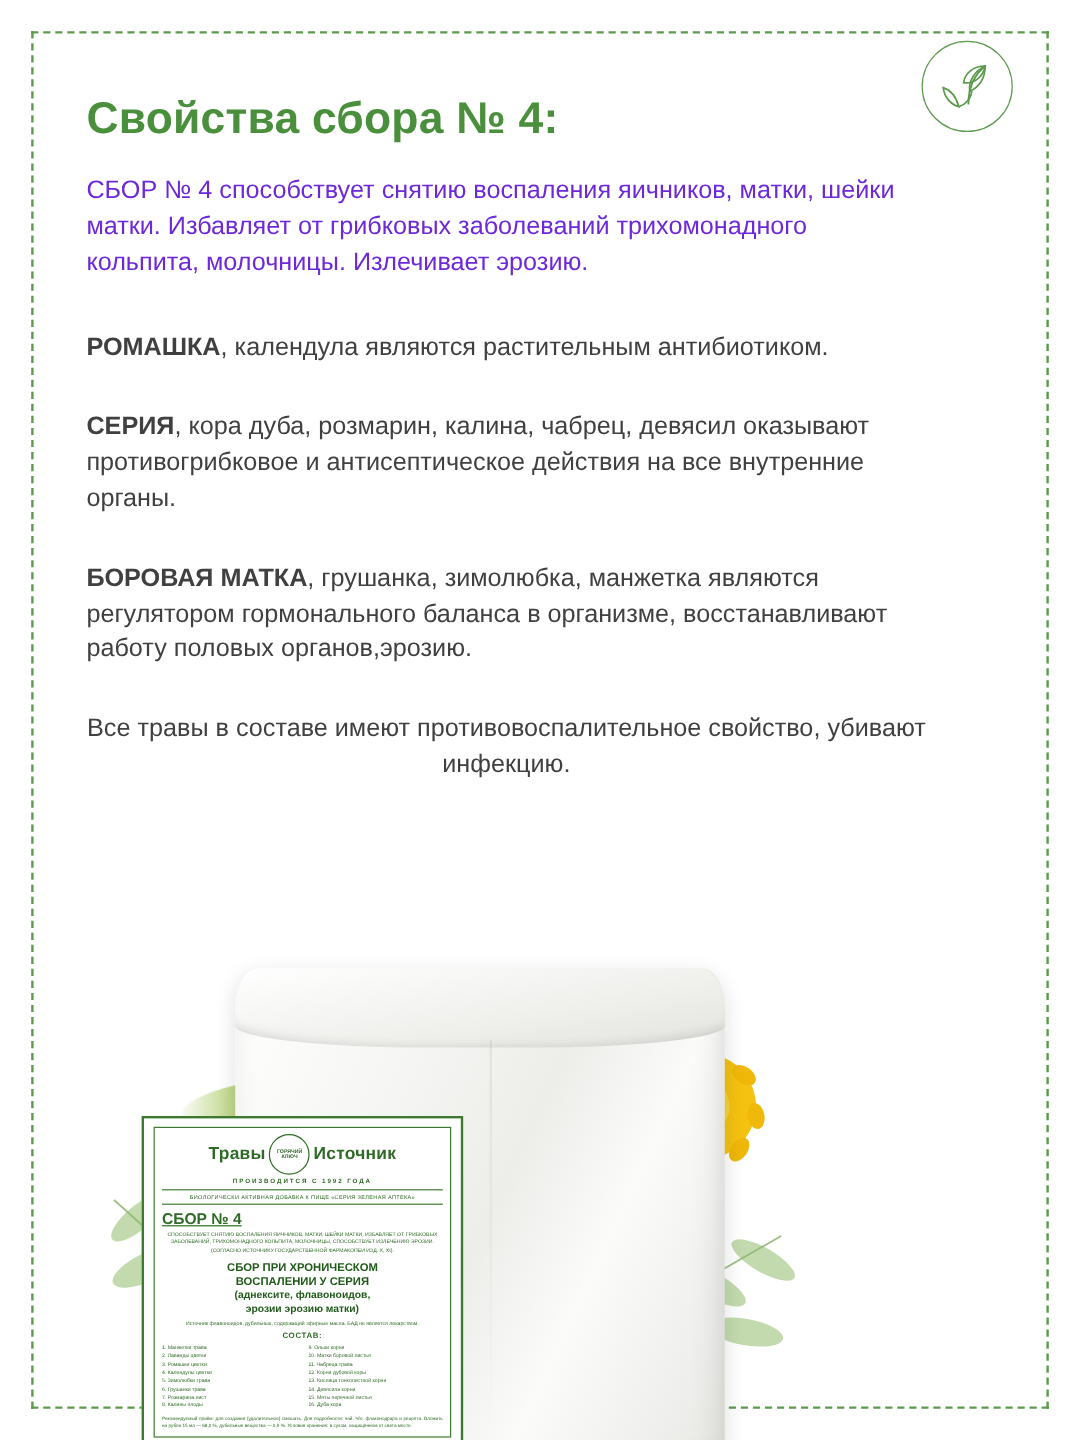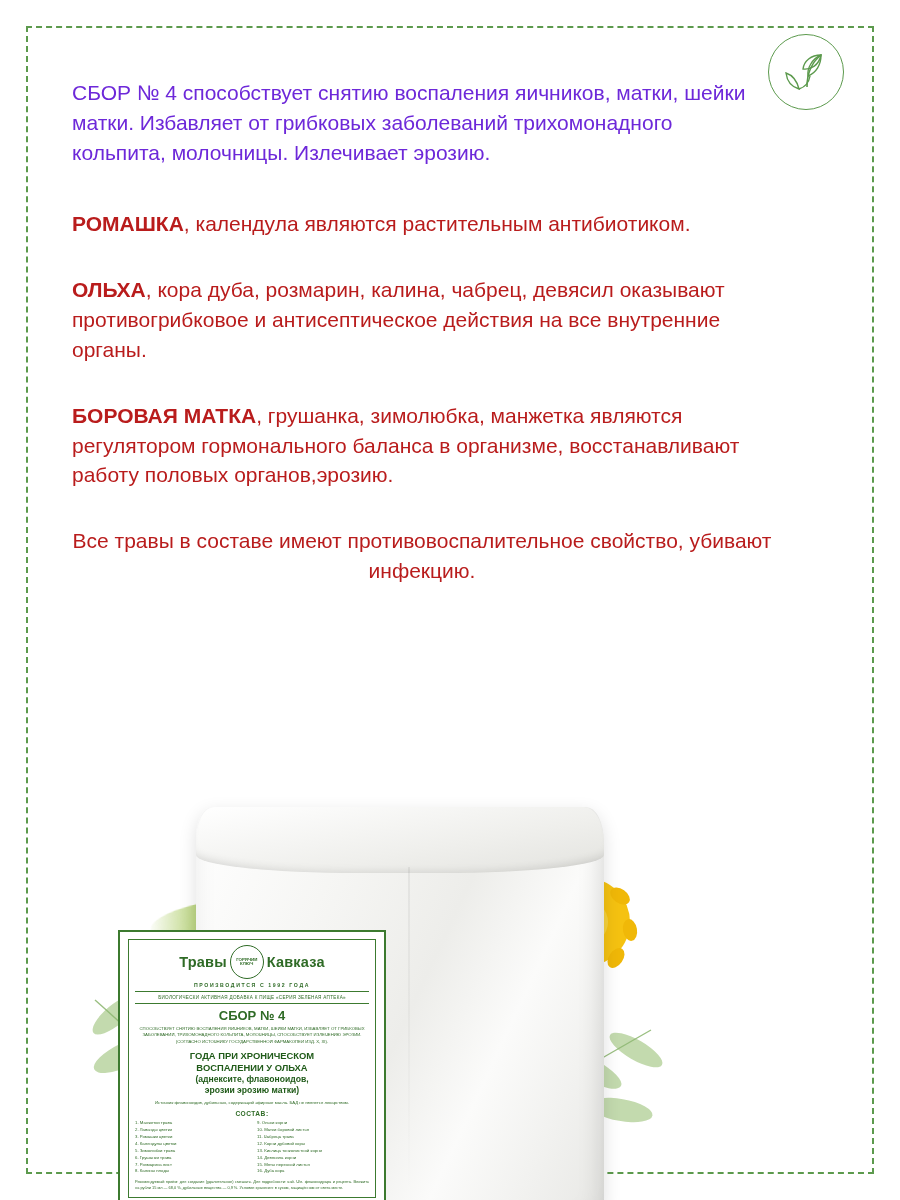--- a/index.html
+++ b/index.html
@@ -56,21 +56,21 @@
   }
 
   p.para {
     font-size: 21px;
     line-height: 1.42;
     color: #6d28d9;
     margin: 0 0 28px 0;
     max-width: 700px;
   }
   p.para.dark {
-    color: #b91c1c;
+    color: #404040;
   }
   p.para b {
     font-weight: bold;
   }
   p.intro {
     margin-bottom: 42px;
     max-width: 690px;
   }
   p.p2 { margin-bottom: 36px; }
   p.p3 { margin-bottom: 36px; }
@@ -213,25 +213,25 @@
     border-top: 1px solid #3c7a2f;
     margin: 3px 0;
   }
   .bad-line {
     text-align: center;
     font-size: 4.6px;
     color: #2f6b26;
     letter-spacing: 0.3px;
   }
   .sbor-title {
-    text-align: center;
     font-size: 13px;
     font-weight: bold;
     color: #2f6b26;
     margin: 4px 0 3px 0;
+    text-decoration: underline;
   }
   .desc {
     text-align: center;
     font-size: 4.3px;
     line-height: 1.5;
     color: #2f6b26;
   }
   .head-block {
     text-align: center;
     font-size: 9.4px;
@@ -288,26 +288,27 @@
   <svg width="74" height="74" viewBox="0 0 74 74">
     <path d="M38 52 C38 40 42 28 52 20" stroke="#5c9a4d" stroke-width="1.6" fill="none"></path>
     <path d="M52 20 C42 20 35 26 34 34 C42 35 50 30 52 20 Z" fill="none" stroke="#5c9a4d" stroke-width="1.4"></path>
     <path d="M52 20 C52 30 47 38 39 41 C38 33 43 24 52 20 Z" fill="none" stroke="#5c9a4d" stroke-width="1.4"></path>
     <path d="M30 54 C28 46 23 40 17 38 C18 46 23 52 30 54 Z" fill="none" stroke="#5c9a4d" stroke-width="1.4"></path>
     <path d="M30 54 C36 52 40 47 41 41" stroke="#5c9a4d" stroke-width="1.4" fill="none"></path>
   </svg>
 </div>
 
 <div class="content">
+  <h1 class="title">Свойства сбора № 4:</h1>
 
   <p class="para intro">СБОР № 4 способствует снятию воспаления яичников, матки, шейки матки. Избавляет от грибковых заболеваний трихомонадного кольпита, молочницы. Излечивает эрозию.</p>
 
   <p class="para dark p2"><b>РОМАШКА</b><span>, календула являются растительным антибиотиком.</span></p>
 
-  <p class="para dark p3"><b>ОЛЬХА</b><span>, кора дуба, розмарин, калина, чабрец, девясил оказывают противогрибковое и антисептическое действия на все внутренние органы.</span></p>
+  <p class="para dark p3"><b>СЕРИЯ</b><span>, кора дуба, розмарин, калина, чабрец, девясил оказывают противогрибковое и антисептическое действия на все внутренние органы.</span></p>
 
   <p class="para dark p4"><b>БОРОВАЯ МАТКА</b><span>, грушанка, зимолюбка, манжетка являются регулятором гормонального баланса в организме, восстанавливают работу половых органов,эрозию.</span></p>
 
   <p class="para dark p5">Все травы в составе имеют противовоспалительное свойство, убивают инфекцию.</p>
 </div>
 
 <div class="photo">
 
   <svg class="leaf-left" viewBox="0 0 230 250">
     <g fill="#b9d4a0" opacity="0.85">
@@ -364,32 +365,32 @@
   <div class="packet"></div>
 
   <div class="label">
     <div class="label-inner">
       <div class="brand-row">
         <div class="brand-word">Травы</div>
         <div class="brand-seal">
           <span>ГОРЯЧИЙ</span>
           <span>КЛЮЧ</span>
         </div>
-        <div class="brand-word">Кавказа</div>
+        <div class="brand-word">Источник</div>
       </div>
       <div class="since">ПРОИЗВОДИТСЯ С 1992 ГОДА</div>
       <div class="rule"></div>
       <div class="bad-line">БИОЛОГИЧЕСКИ АКТИВНАЯ ДОБАВКА К ПИЩЕ «СЕРИЯ ЗЕЛЕНАЯ АПТЕКА»</div>
       <div class="rule"></div>
       <div class="sbor-title">СБОР № 4</div>
       <div class="desc">СПОСОБСТВУЕТ СНЯТИЮ ВОСПАЛЕНИЯ ЯИЧНИКОВ, МАТКИ, ШЕЙКИ МАТКИ, ИЗБАВЛЯЕТ ОТ ГРИБКОВЫХ ЗАБОЛЕВАНИЙ, ТРИХОМОНАДНОГО КОЛЬПИТА, МОЛОЧНИЦЫ, СПОСОБСТВУЕТ ИЗЛЕЧЕНИЮ ЭРОЗИИ.</div>
       <div class="desc">(СОГЛАСНО ИСТОЧНИКУ ГОСУДАРСТВЕННОЙ ФАРМАКОПЕИ  ИЗД. X, XI).</div>
       <div class="head-block">
-        <div>ГОДА ПРИ ХРОНИЧЕСКОМ</div>
-        <div>ВОСПАЛЕНИИ У ОЛЬХА</div>
+        <div>СБОР ПРИ ХРОНИЧЕСКОМ</div>
+        <div>ВОСПАЛЕНИИ У СЕРИЯ</div>
         <div class="sub">(аднексите, флавоноидов,</div>
         <div class="sub">эрозии эрозию матки)</div>
       </div>
       <div class="src-note">Источник флавоноидов, дубильных, содержащий эфирные масла. БАД не является лекарством.</div>
       <div class="sostav-title">СОСТАВ:</div>
       <div class="ingredients">
         <ol>
           <li>1. Манжетки трава</li>
           <li>2. Лаванды цветки</li>
           <li>3. Ромашки цветки</li>

